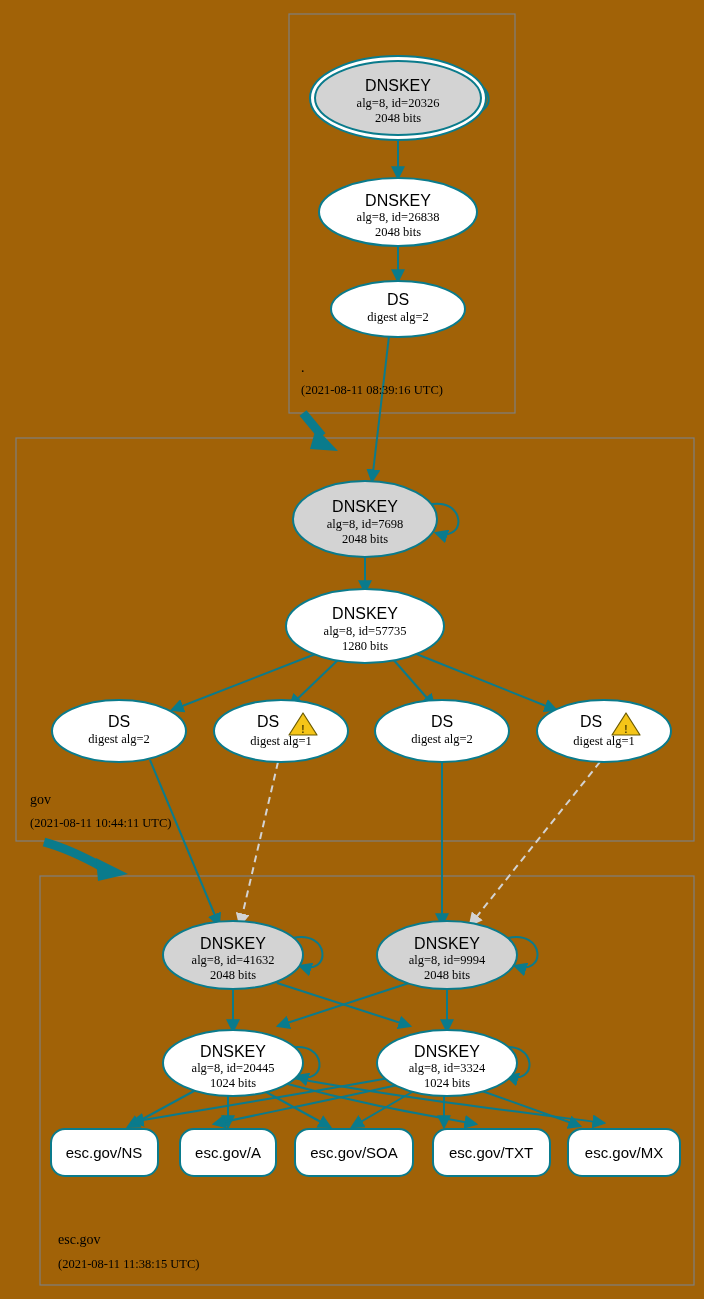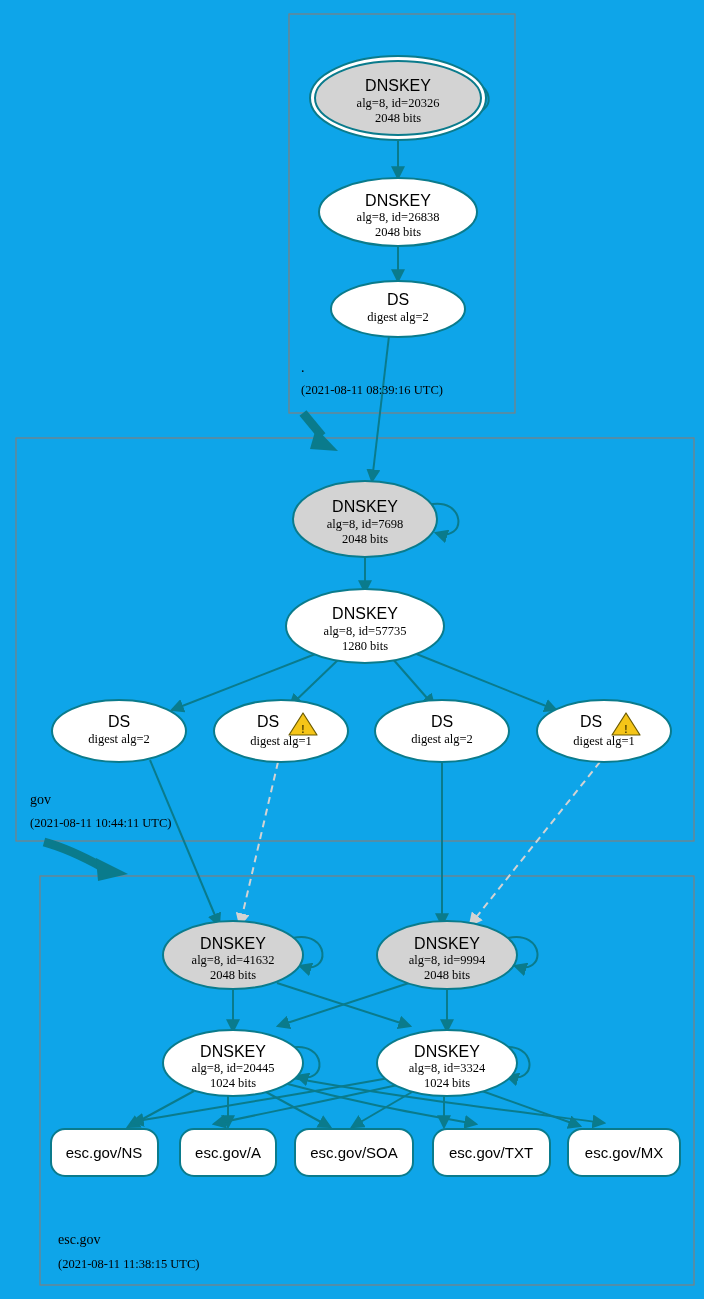--- a/index.html
+++ b/index.html
@@ -8,21 +8,21 @@
     padding: 0;
     background: #ffffff;
   }
   body {
     font-family: "Liberation Sans", sans-serif;
   }
   #canvas {
     position: relative;
     width: 704px;
     height: 1299px;
-    background: #0ea5e9;
+    background: #a16207;
     overflow: hidden;
   }
   svg#graph {
     position: absolute;
     left: 0;
     top: 0;
     width: 704px;
     height: 1299px;
   }
   .zone-box {

